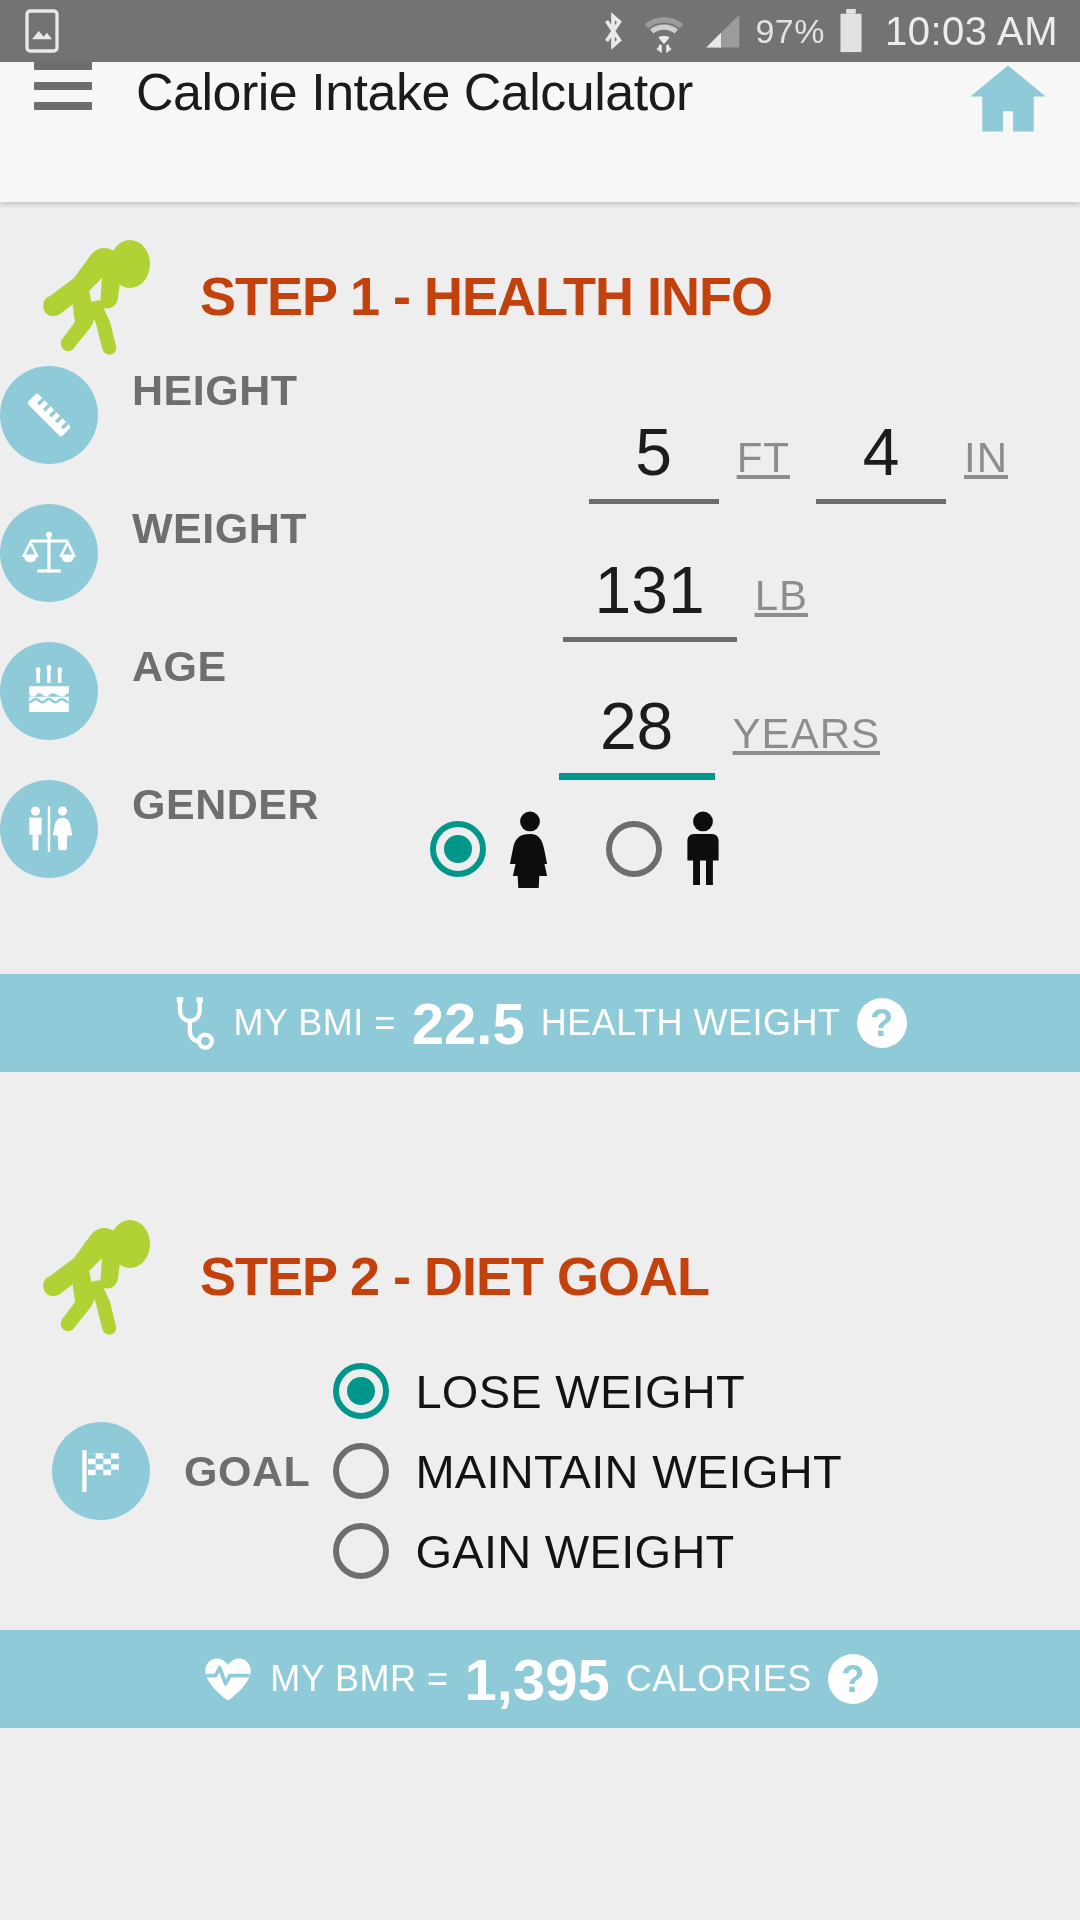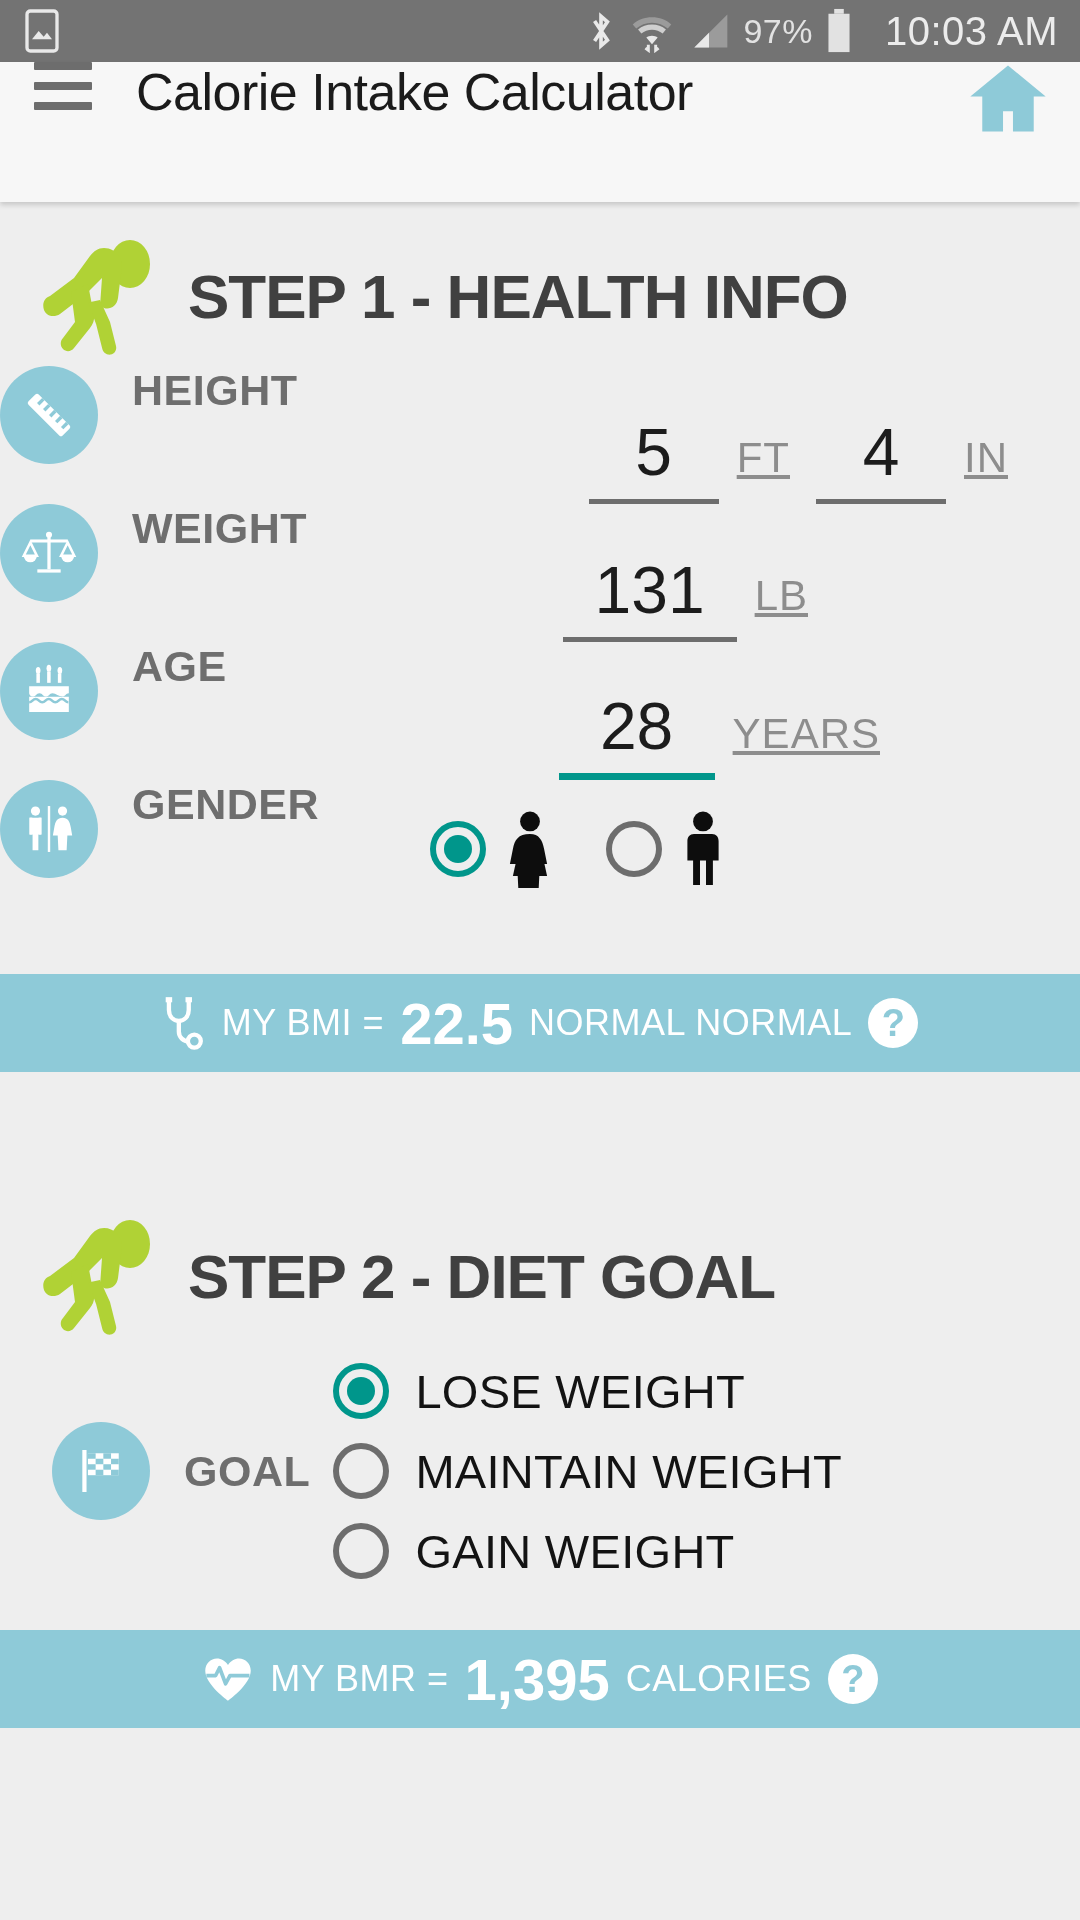--- a/index.html
+++ b/index.html
@@ -12,21 +12,21 @@
   .screen { width: 1080px; height: 1920px; position: relative; background: #eeeeee; }
 
   
   .statusbar {
     height: 62px; background: #737373; display: flex; align-items: center;
     padding: 0 22px; color: #e9e9e9;
   }
   .sb-left { display: flex; align-items: center; }
   .sb-right { margin-left: auto; display: flex; align-items: center; gap: 12px; }
   .sb-pct { font-size: 34px; letter-spacing: .5px; color: #e2e2e2; }
-  .sb-time { font-size: 40px; letter-spacing: .5px; color: #ececec; margin-left: 20px; }
+  .sb-time { font-size: 40px; letter-spacing: .5px; color: #ececec; margin-left: 8px; }
   svg { display: block; }
 
   
   .appbar {
     height: 140px; background: #f7f7f7; display: flex; align-items: flex-start;
     padding: 0 34px; box-shadow: 0 3px 5px rgba(0,0,0,.16);
     position: relative; z-index: 5;
   }
   .hamburger { width: 58px; display: flex; flex-direction: column; gap: 12px; cursor: pointer; }
   .hamburger i { display: block; height: 8px; background: #6d6d6d; border-radius: 1px; }
@@ -35,22 +35,22 @@
     font-family: "Liberation Sans Narrow", "Liberation Sans", sans-serif;
     letter-spacing: -0.5px; white-space: nowrap;
   }
   .home-btn { margin-left: auto; cursor: pointer; }
 
   
   .content { background: #eeeeee; }
 
   .step-header { display: flex; align-items: center; padding: 34px 0 10px 16px; }
   .step-title {
-    font-size: 62px; color: #404040; font-weight: bold; letter-spacing: -1px;
-    margin-left: 20px;
+    font-size: 54px; color: #c2410c; font-weight: bold; letter-spacing: -1px;
+    margin-left: 32px;
     font-family: "Liberation Sans Narrow", "Liberation Sans", sans-serif;
   }
 
   .row { display: flex; height: 138px; }
   .icon-circle {
     width: 98px; height: 98px; border-radius: 50%; background: #8ecad8;
     flex: 0 0 98px; display: flex; align-items: center; justify-content: center;
   }
   .row-label {
     font-size: 43px; color: #6e6e6e; font-weight: bold; letter-spacing: .5px;
@@ -305,21 +305,21 @@
         <svg width="44" height="56" viewBox="0 0 20 26">
           <path d="M3 2v5c0 3 2 5 4.6 5s4.6-2 4.6-5V2" fill="none" stroke="#ffffff" stroke-width="2"></path>
           <rect x="1.5" y="1" width="3" height="2.4" fill="#ffffff"></rect>
           <rect x="10.7" y="1" width="3" height="2.4" fill="#ffffff"></rect>
           <path d="M7.6 12v5c0 2.6 2.1 4.6 4.7 4.6" fill="none" stroke="#ffffff" stroke-width="2"></path>
           <circle cx="14.8" cy="21.4" r="3" fill="none" stroke="#ffffff" stroke-width="2"></circle>
         </svg>
       </span>
       <span class="banner-text">MY BMI =</span>
       <span class="banner-value">22.5</span>
-      <span class="banner-text">NORMAL NORMAL</span>
+      <span class="banner-text">HEALTH WEIGHT</span>
       <span class="help">?</span>
     </div>
 
     <div class="spacer-lg"></div>
 
     <div class="step-header">
       <span>
         <svg width="152" height="120" viewBox="0 0 76 60">
           <ellipse cx="57" cy="14" rx="10" ry="12" fill="#b0d235"></ellipse>
           <path d="M44 6c5 0 9 4 9 9l-2 16c-.5 4-4 6-7 5l-2-1 1-14-8 8-13 10c-3 2-7 1-8-2s0-6 3-7l12-9 8-11c2-2.5 4-4 7-4z" fill="#b0d235"></path>

